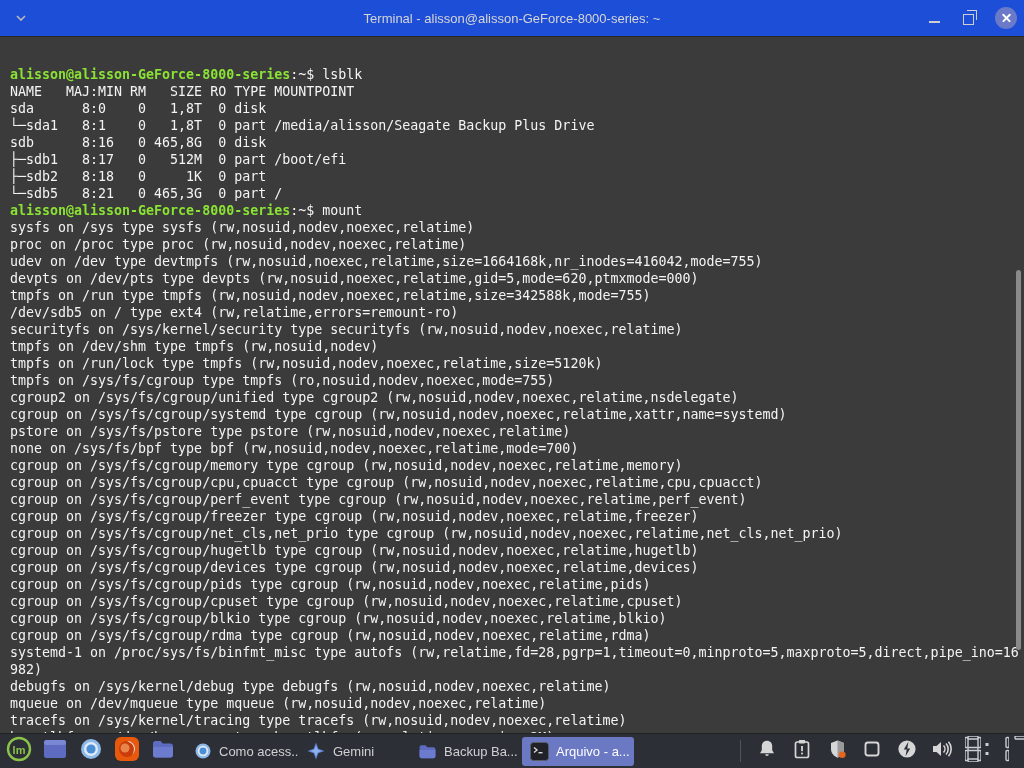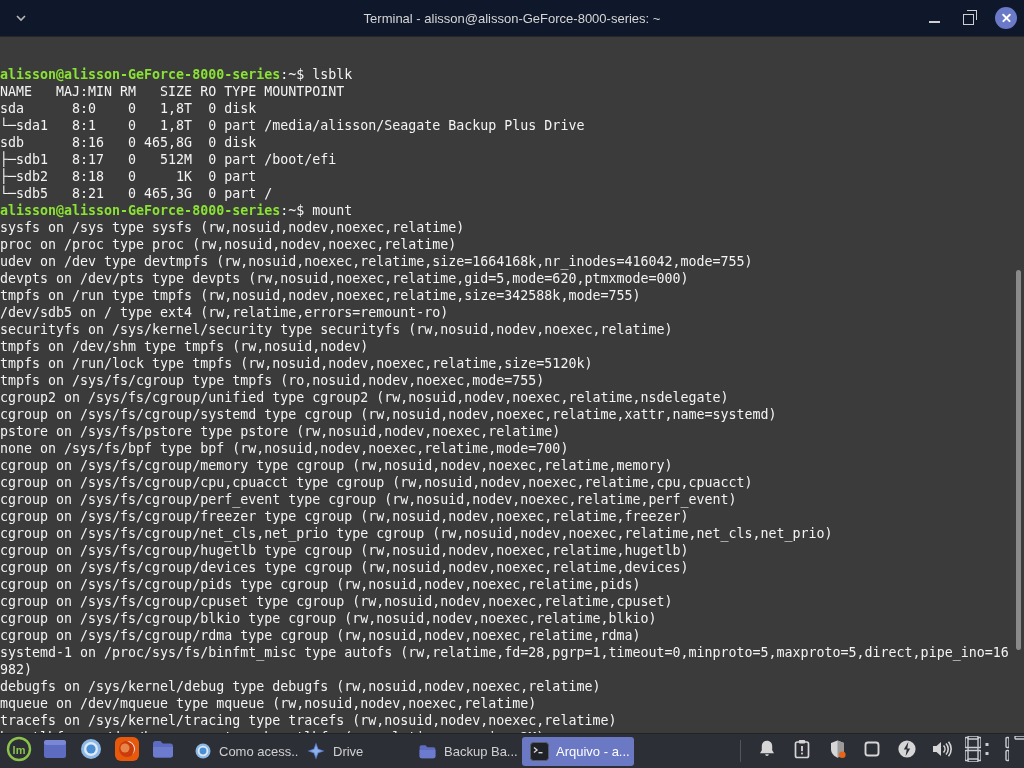--- a/index.html
+++ b/index.html
@@ -1,20 +1,20 @@
 <!DOCTYPE html>
 <html style="--prompt-green: #8ae234; --accent: #6b78c4; --terminal-bg: #3b3b3b; --panel-bg: #2d2f36; --mint-green: #8bc34a; --firefox-orange: #e8590c; --chromium-blue: #4a8fd6; --folder-periwinkle: #5d6cc0; --shield-badge-orange: #e8641a; --close-button-blue: #6b79c9;"><head>
 <meta charset="utf-8">
 <style>
   html,body{margin:0;padding:0;background:#000;}
   .screen{position:relative;width:1024px;height:768px;overflow:hidden;background:#3b3b3b;
           font-family:"Liberation Sans",sans-serif;}
 
   
-  .titlebar{position:absolute;top:0;left:0;width:100%;height:36px;background:#0f172a;
+  .titlebar{position:absolute;top:0;left:0;width:100%;height:36px;background:#1d4ed8;
             border-bottom:1px solid #272727;display:flex;align-items:center;}
   .win-menu{position:absolute;left:12px;top:10px;width:18px;height:16px;display:flex;
             align-items:center;justify-content:center;cursor:pointer;}
   .win-title{position:absolute;left:0;right:0;text-align:center;color:#d6d6d6;font-size:13px;}
   .win-controls{position:absolute;right:6px;top:0;height:36px;display:flex;align-items:center;gap:12px;}
   .wc{width:24px;height:24px;display:flex;align-items:center;justify-content:center;cursor:pointer;}
   .ic-min{width:11px;height:2px;background:#cfcfcf;margin-top:8px;}
   .ic-max{position:relative;width:9px;height:9px;border:1.5px solid #cfcfcf;margin-top:3px;margin-left:-3px;}
   .ic-max:before{content:"";position:absolute;left:3px;top:-5px;width:9px;height:9px;
                  border-top:1.5px solid #cfcfcf;border-right:1.5px solid #cfcfcf;}
@@ -23,21 +23,21 @@
                  background:#fff;border-radius:1px;}
   .ic-close:before{transform:rotate(45deg);} .ic-close:after{transform:rotate(-45deg);}
 
   
   .menubar{position:absolute;top:37px;left:0;width:100%;height:27px;background:#2c2c2c;
            display:flex;align-items:flex-end;padding-left:12px;box-sizing:border-box;margin-top:38px;}
   .menu-item{color:#ececec;font-size:13px;padding:3px 10px;cursor:pointer;border-radius:2px;}
 
   
   .terminal{position:absolute;top:64px;left:0;width:1024px;height:669px;background:#3b3b3b;
-            overflow:hidden;padding:2px 0 0 0;box-sizing:border-box;
+            overflow:hidden;padding:2px 0 0 10px;box-sizing:border-box;
             font-family:"DejaVu Sans Mono",monospace;font-size:13.3px;line-height:17px;
             color:#f4f4f4;white-space:pre;cursor:text;}
   .tline{height:17px;}
   .p-user{color:var(--prompt-green);font-weight:bold;}
   .scroll-thumb{position:absolute;right:3px;top:270px;width:5px;height:380px;background:#8a8a8a;
                 border-radius:3px;cursor:pointer;}
 
   
   .panel{position:absolute;left:0;bottom:0;width:1024px;height:35px;background:#2d2f36;
          border-top:1px solid #222;display:flex;align-items:center;box-sizing:border-box;
@@ -141,21 +141,21 @@
           </span>
           <span>Como acess...</span>
         </div>
         <div class="task-btn">
           <span class="ticon">
             <svg width="20" height="20" viewBox="0 0 20 20">
               <path d="M10 1.5 L12.3 7.7 L18.5 10 L12.3 12.3 L10 18.5 L7.7 12.3 L1.5 10 L7.7 7.7 Z" fill="#5f86d8"></path>
               <path d="M10 4.5 L11.6 8.4 L15.5 10 L11.6 11.6 L10 15.5 L8.4 11.6 L4.5 10 L8.4 8.4 Z" fill="#8fb0ea"></path>
             </svg>
           </span>
-          <span>Drive</span>
+          <span>Gemini</span>
         </div>
         <div class="task-btn">
           <span class="ticon">
             <svg width="19" height="19" viewBox="0 0 24 24">
               <path d="M2 6.5C2 5.1 3.1 4 4.5 4h5l2.3 2.5h7.7c1.4 0 2.5 1.1 2.5 2.5v9c0 1.4-1.1 2.5-2.5 2.5h-15C3.1 20.5 2 19.4 2 18z" style="fill:var(--folder-periwinkle)"></path>
               <path d="M2 10h20v8c0 1.4-1.1 2.5-2.5 2.5h-15C3.1 20.5 2 19.4 2 18z" fill="#6c7bce"></path>
             </svg>
           </span>
           <span>Backup Ba...</span>
         </div>

